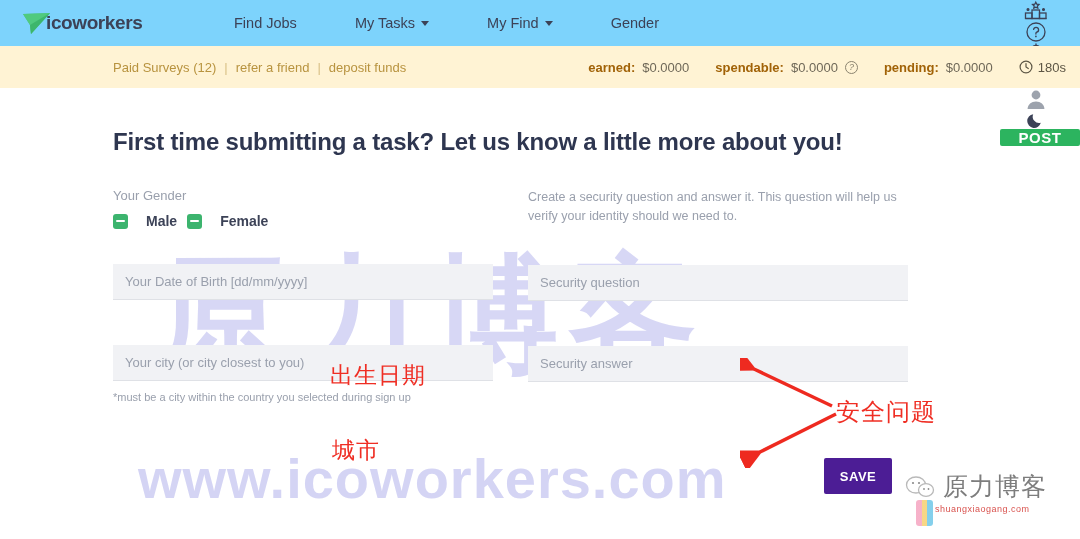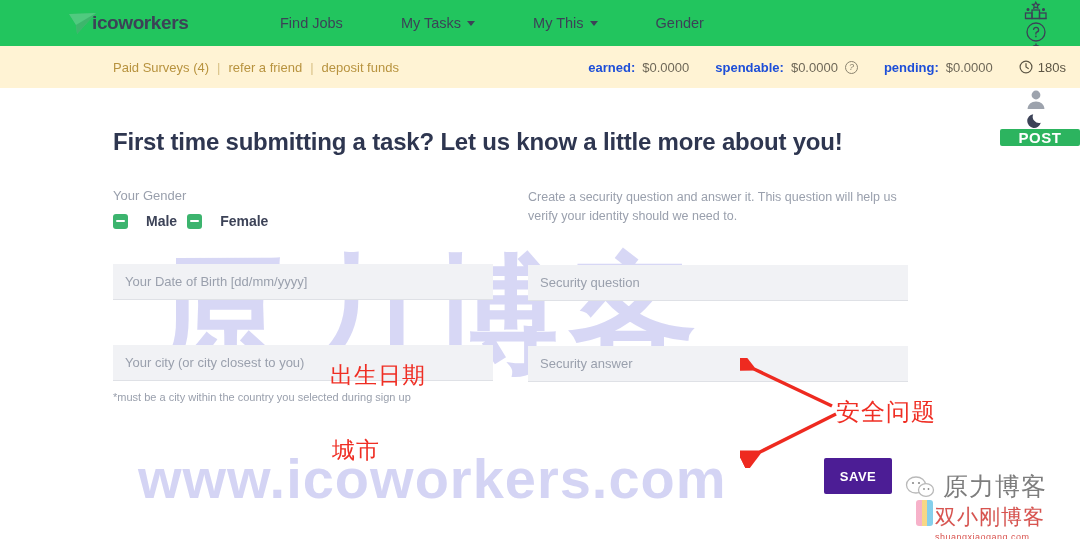--- a/index.html
+++ b/index.html
@@ -8,22 +8,22 @@
     overflow: hidden;
     background: #ffffff;
     font-family: "Liberation Sans", sans-serif;
   }
   #app { position: relative; width: 1080px; height: 539px; background: #fff; }
 
   
   .header {
     position: absolute; top: 0; left: 0;
     width: 1080px; height: 46px;
-    background: #22c55e;
-    display: flex; align-items: center; padding-left: 46px;
+    background: #7dd3fc;
+    display: flex; align-items: center;
   }
   .brand { display: flex; align-items: center; margin-left: 22px; width: 190px; }
   .brand-mark { width: 30px; height: 26px; position: relative; margin-right: 1px; }
   .brand-name {
     font-size: 19px; font-weight: bold; color: #3c4257;
     letter-spacing: -0.4px; margin-left: -7px;
   }
   .nav { display: flex; align-items: center; gap: 0px; margin-left: 22px; }
   .nav-item {
     font-size: 14.5px; color: #3c4257;
@@ -67,21 +67,21 @@
   }
   .subbar-left { margin-left: 113px; display: flex; align-items: center; gap: 8px; color: #b8933f; }
   .subbar-left a { color: #b8933f; text-decoration: none; cursor: pointer; }
   .sep { color: #d8bf84; }
   .subbar-right {
     position: absolute; right: 14px;
     display: flex; align-items: center; gap: 26px;
     color: #6b6351;
   }
   .bal { display: flex; align-items: center; gap: 7px; white-space: nowrap; }
-  .bal b { font-weight: bold; color: #1d4ed8; font-size: 13px; }
+  .bal b { font-weight: bold; color: #a16207; font-size: 13px; }
   .bal span { color: #6f6858; }
   .qmark {
     width: 13px; height: 13px; border: 1.3px solid #8b8470;
     border-radius: 50%; font-size: 9px; line-height: 11px;
     text-align: center; color: #8b8470; display: inline-block;
   }
   .timer { display: flex; align-items: center; gap: 5px; color: #5d5645; }
 
   
   .main { position: absolute; top: 88px; left: 0; width: 1080px; height: 451px; }
@@ -203,21 +203,21 @@
 
     <div class="nav">
       <div class="nav-item">
         <span>Find Jobs</span>
       </div>
       <div class="nav-item">
         <span>My Tasks</span>
         <i class="caret"></i>
       </div>
       <div class="nav-item">
-        <span>My This</span>
+        <span>My Find</span>
         <i class="caret"></i>
       </div>
       <div class="nav-item">
         <span>Gender</span>
       </div>
     </div>
 
     <div class="header-right">
       <div class="hicon">
         <svg width="24" height="21" viewBox="0 0 24 21" fill="none" stroke="#3c4257" stroke-width="1.3">
@@ -262,21 +262,21 @@
         </svg>
       </div>
       <div class="post-btn">
         <span>POST</span>
       </div>
     </div>
   </div>
 
   <div class="subbar">
     <div class="subbar-left">
-      <a>Paid Surveys (4)</a>
+      <a>Paid Surveys (12)</a>
       <span class="sep">|</span>
       <a>refer a friend</a>
       <span class="sep">|</span>
       <a>deposit funds</a>
     </div>
     <div class="subbar-right">
       <div class="bal">
         <b>earned:</b>
         <span>$0.0000</span>
       </div>
@@ -375,17 +375,16 @@
         <ellipse cx="21" cy="16" rx="7.5" ry="6.3" fill="#fff" stroke="#b9b9b9" stroke-width="1.3"></ellipse>
         <circle cx="19" cy="15" r="0.9" fill="#8c8c8c"></circle>
         <circle cx="23.5" cy="15" r="0.9" fill="#8c8c8c"></circle>
       </svg>
     </span>
     <span class="txt">原力博客</span>
   </div>
 
   <div class="wm-stripe"></div>
   <div class="wm-badge2">
-    <span class="t1">双小刚博客</span>
     <span class="t2">shuangxiaogang.com</span>
   </div>
 
 </div>
 
 </body></html>

